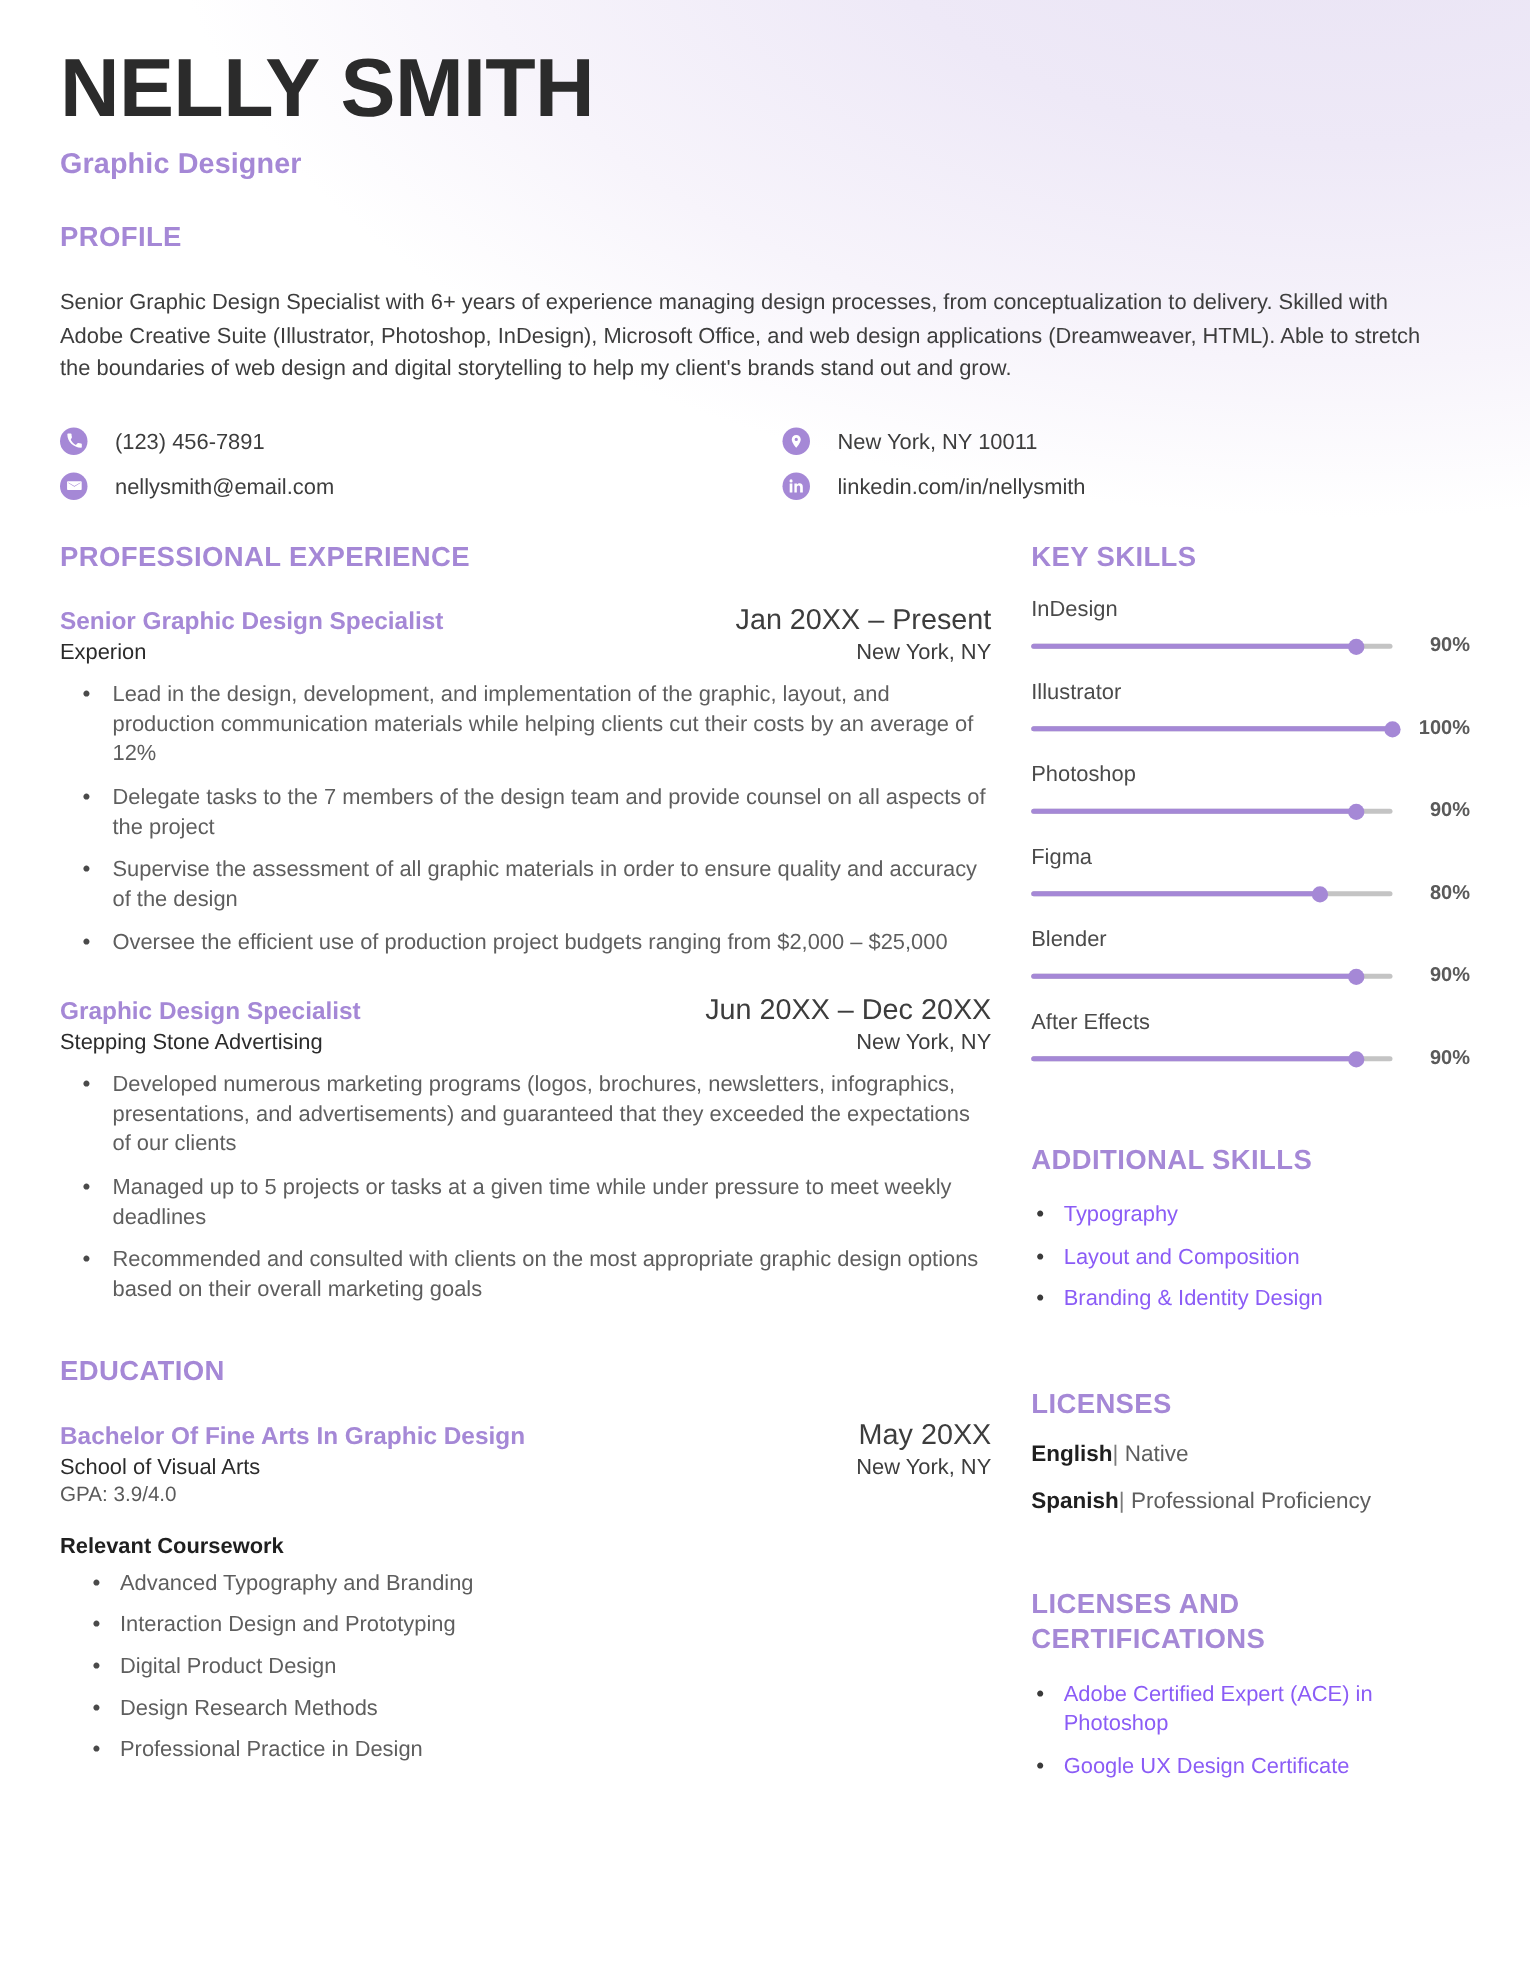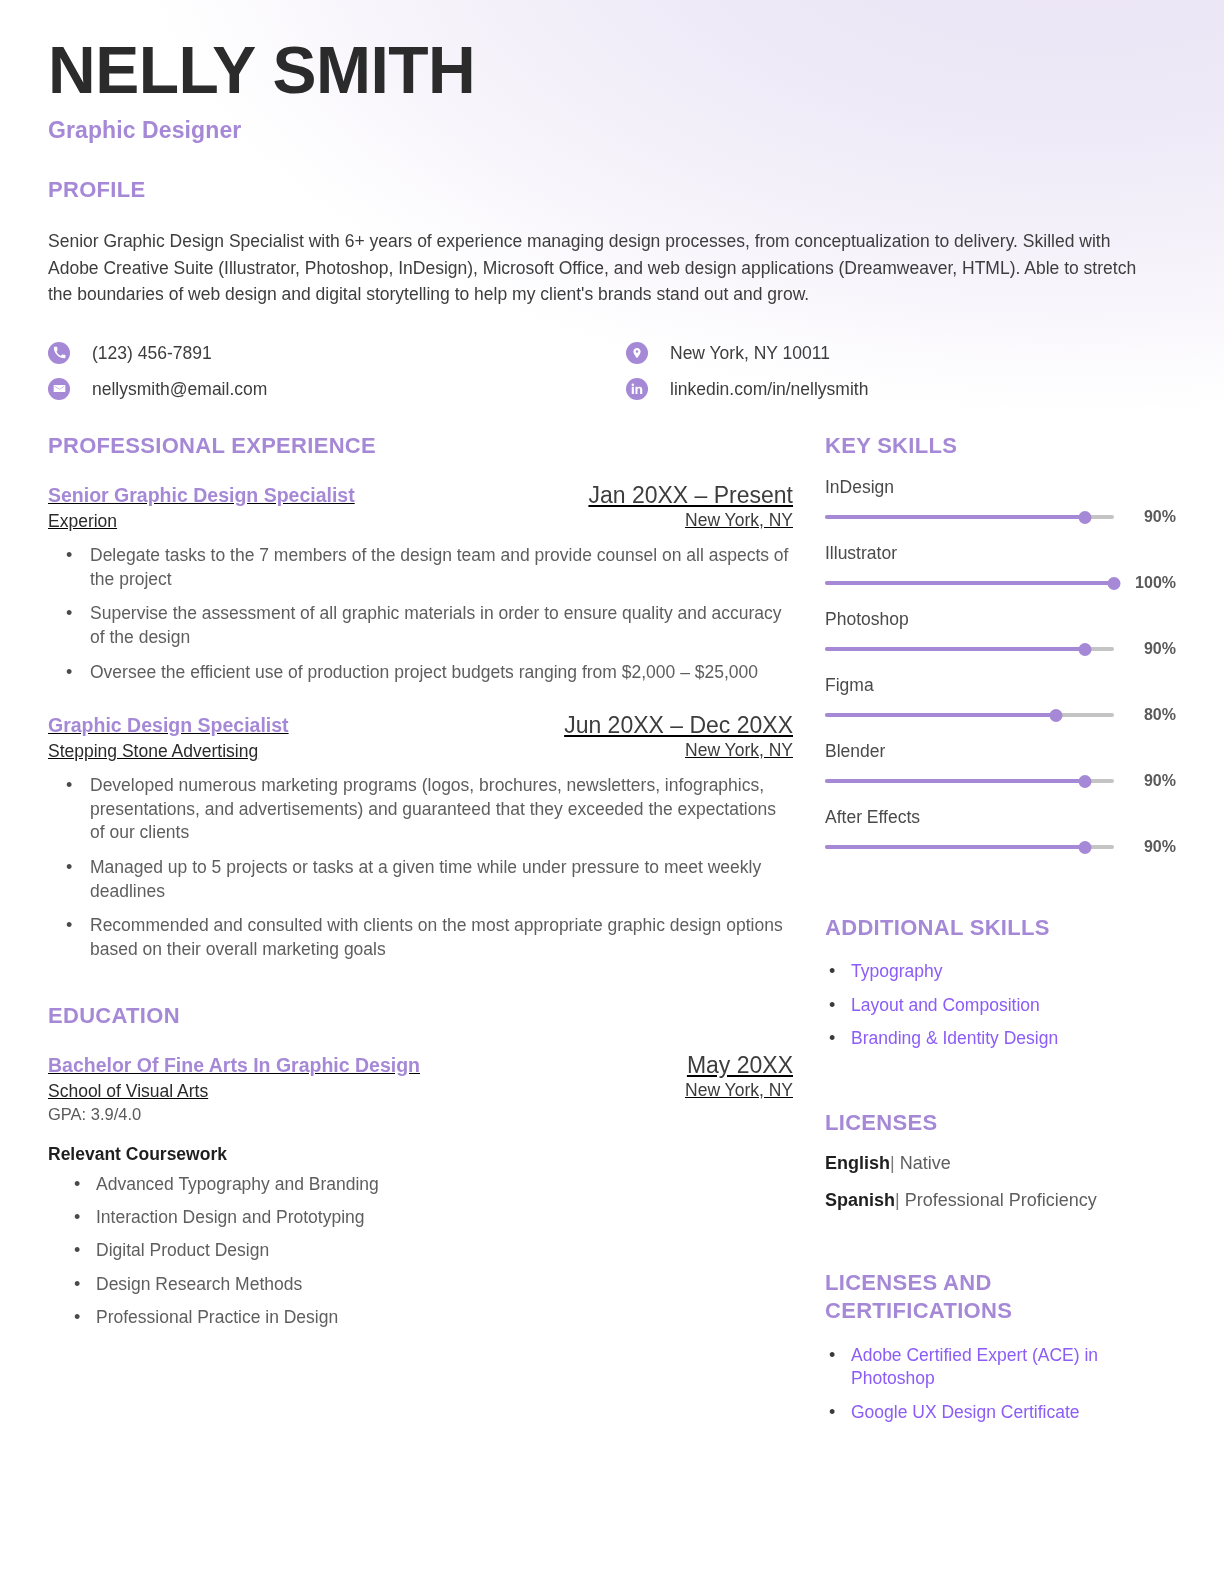--- a/index.html
+++ b/index.html
@@ -101,23 +101,22 @@
     grid-template-columns: 745px 1fr;
     column-gap: 32px;
     align-items: start;
   }
 
   
   .entry { margin-top: 22px; }
   .entry-row {
     display: flex;
     justify-content: space-between;
-    align-items: center;
+    align-items: flex-end;
     gap: 4px;
-    text-decoration: underline;
   }
   .entry-title {
     font-size: 19.5px;
     font-weight: 700;
     color: #a588d6;
   }
   .entry-date {
     font-size: 23px;
     color: #3d3d3d;
     white-space: nowrap;
@@ -344,20 +343,21 @@
       <div class="entry">
         <div class="entry-row">
           <span class="entry-title">Senior Graphic Design Specialist</span>
           <span class="entry-date">Jan 20XX – Present</span>
         </div>
         <div class="entry-row">
           <span class="entry-org">Experion</span>
           <span class="entry-loc">New York, NY</span>
         </div>
         <ul class="bullets">
+          <li>Lead in the design, development, and implementation of the graphic, layout, and production communication materials while helping clients cut their costs by an average of 12%</li>
           <li>Delegate tasks to the 7 members of the design team and provide counsel on all aspects of the project</li>
           <li>Supervise the assessment of all graphic materials in order to ensure quality and accuracy of the design</li>
           <li>Oversee the efficient use of production project budgets ranging from $2,000 – $25,000</li>
         </ul>
       </div>
 
       <div class="entry" style="margin-top:28px;">
         <div class="entry-row">
           <span class="entry-title">Graphic Design Specialist</span>
           <span class="entry-date">Jun 20XX – Dec 20XX</span>

